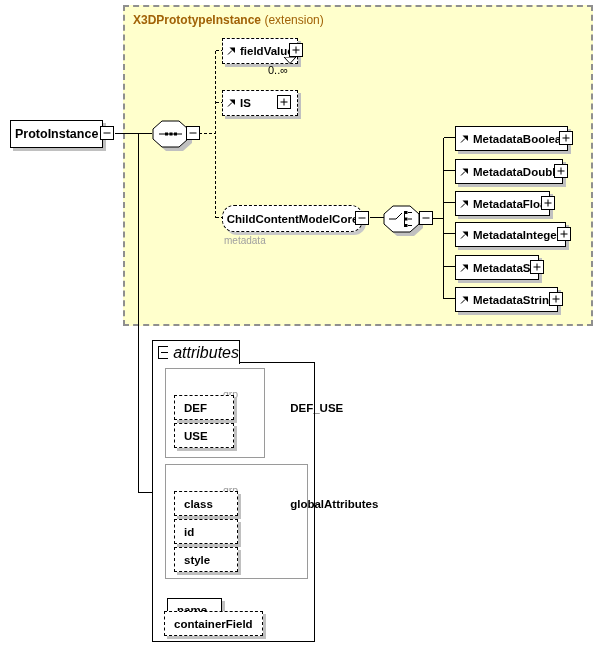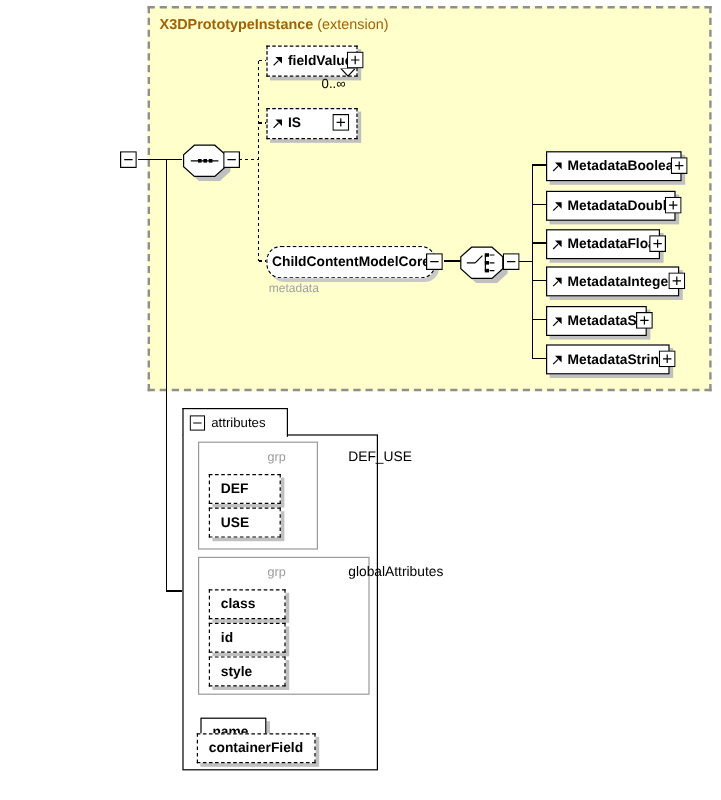--- a/index.html
+++ b/index.html
@@ -28,31 +28,31 @@
   .ebox.rounded{border-radius:12px;box-shadow:3px 3px 0 #c9c9c9;}
   .ebox .lbl{padding-left:4px;}
   .refarrow{margin-left:3px;flex:0 0 auto;}
   
   .handle{position:absolute;z-index:3;display:block;}
   
   .attr-tab{
     position:absolute;left:152px;top:340px;width:86px;height:23px;background:#fff;
     border:1px solid #000;border-bottom:none;z-index:3;display:flex;align-items:center;
   }
-  .attr-tab .t{font-size:11px;margin-left:5px;}
+  .attr-tab .t{font-style:italic;font-size:16px;margin-left:5px;}
   .attr-body{
     position:absolute;left:152px;top:362px;width:161px;height:278px;background:#fff;
     border:1px solid #000;z-index:2;
   }
   .grpbox{
     position:absolute;background:#fff;border:1px solid #9a9a9a;z-index:2;
   }
   .grphead{display:flex;align-items:center;margin:5px 0 0 5px;font-size:11.5px;white-space:nowrap;gap:48px;}
   .grphead .pfx{color:#9c9c9c;font-size:10.5px;margin:0 4px 0 4px;}
-  .grphead .nm{font-weight:normal;}
+  .grphead .nm{font-weight:bold;margin-top:28px;}
   .note{position:absolute;z-index:2;font-size:10px;color:#a0a0a0;white-space:nowrap;}
   .occ{position:absolute;z-index:2;font-size:11px;color:#000;white-space:nowrap;}
   .chev{position:absolute;z-index:4;}
 </style>
 </head>
 <body>
 
 <div id="canvas">
 
   <div class="ext-box"></div>
@@ -75,20 +75,23 @@
     </g>
     <g stroke="#000" stroke-width="1" fill="none" stroke-dasharray="3,2">
       <path d="M199 133 H215"></path>
       <path d="M215.5 50.5 V217.5"></path>
       <path d="M215.5 50.5 H222"></path>
       <path d="M215.5 102.5 H222"></path>
       <path d="M215.5 217.5 H222"></path>
     </g>
   </svg>
 
+  <div class="ebox" style="left:10px;top:120px;width:91px;height:26px;font-size:12.5px;">
+    <span class="lbl">ProtoInstance</span>
+  </div>
   <svg class="handle" style="left:100px;top:126px;" width="14" height="14">
     <rect x="0.5" y="0.5" width="13" height="13" fill="#fff" stroke="#000"></rect>
       <line x1="3.5" y1="7" x2="10.5" y2="7" stroke="#000"></line>
   </svg>
 
   <svg class="handle" style="left:152px;top:120px;" width="42" height="31">
     <polygon points="12,3 29,3 38,11 38,21 29,29 12,29 3,21 3,11" transform="translate(2,2)" fill="#c0c0c0"></polygon>
     <polygon points="9,0 26,0 35,8 35,18 26,26 9,26 0,18 0,8" transform="translate(1,1)" fill="#fff" stroke="#000"></polygon>
     <line x1="7" y1="14" x2="30" y2="14" stroke="#000"></line>
     <rect x="13" y="12.5" width="3" height="3" fill="#000"></rect>

